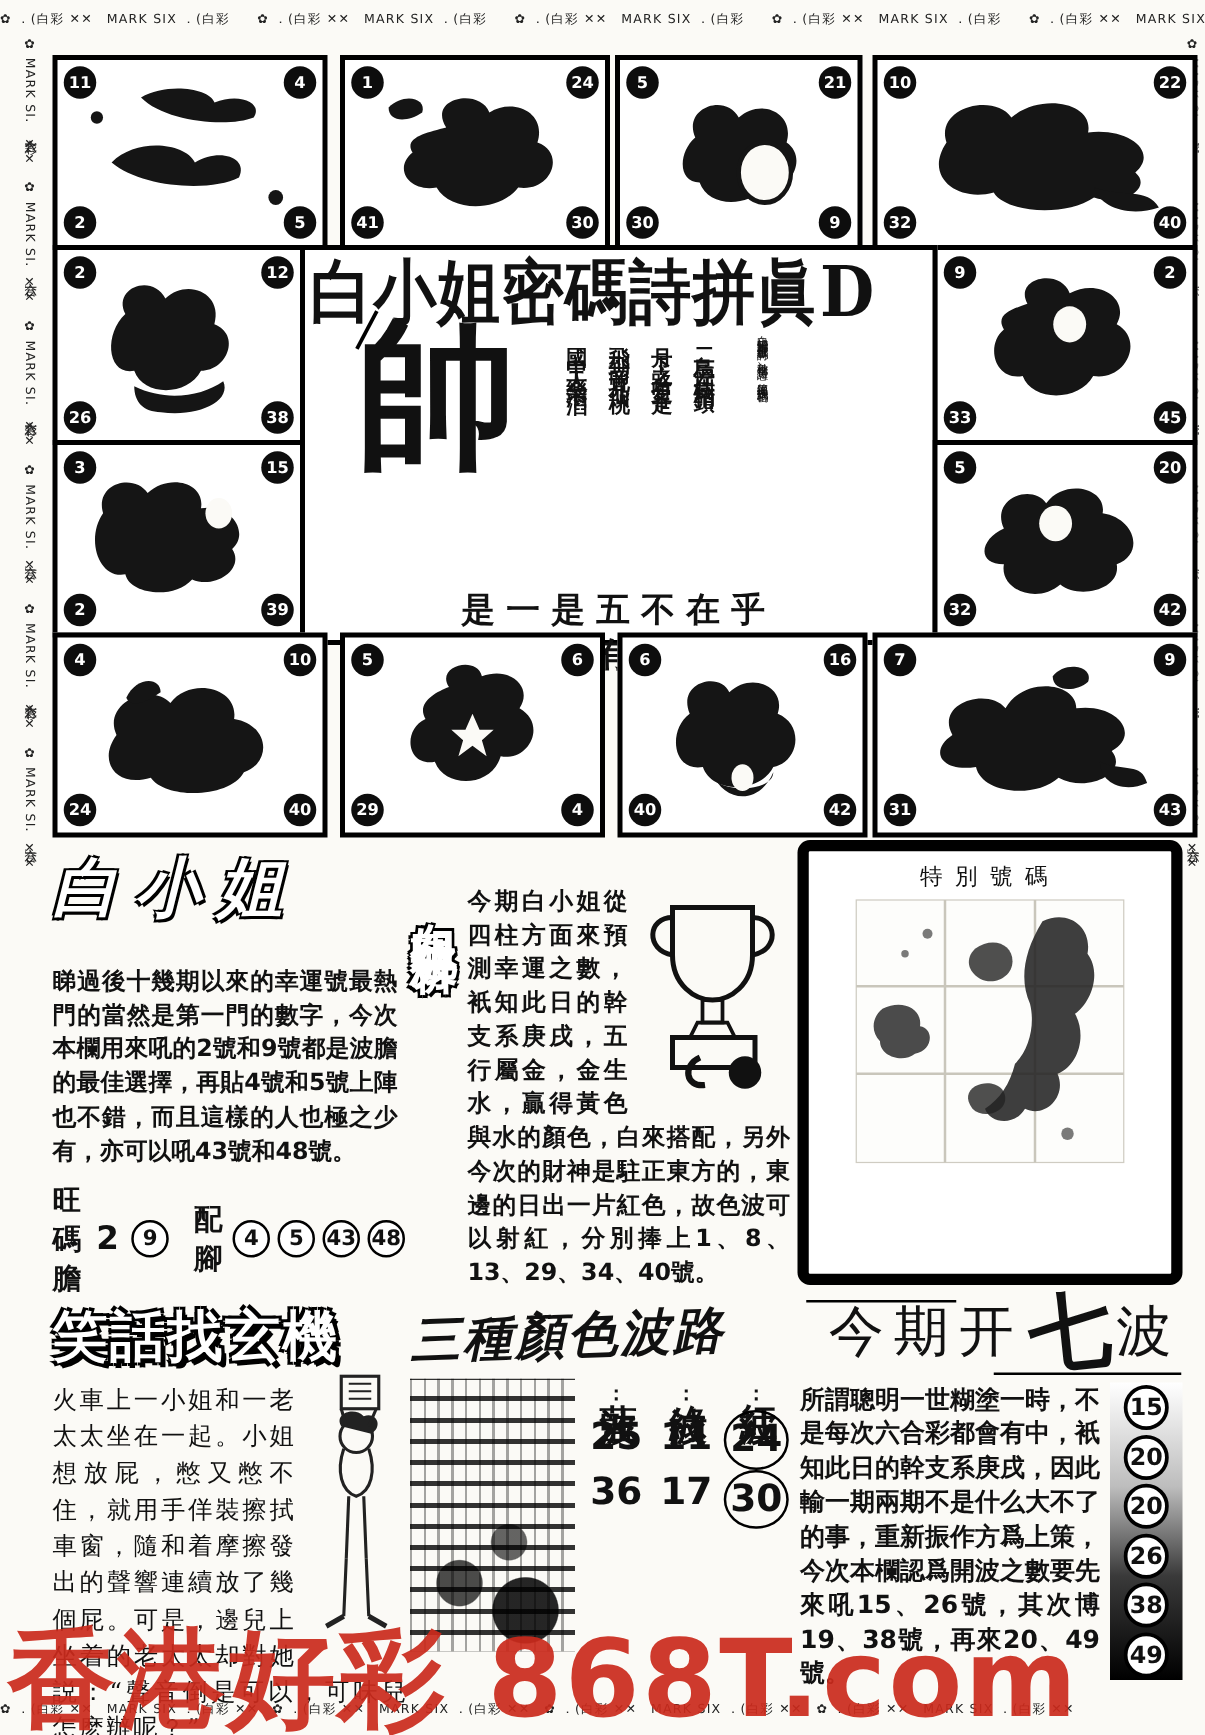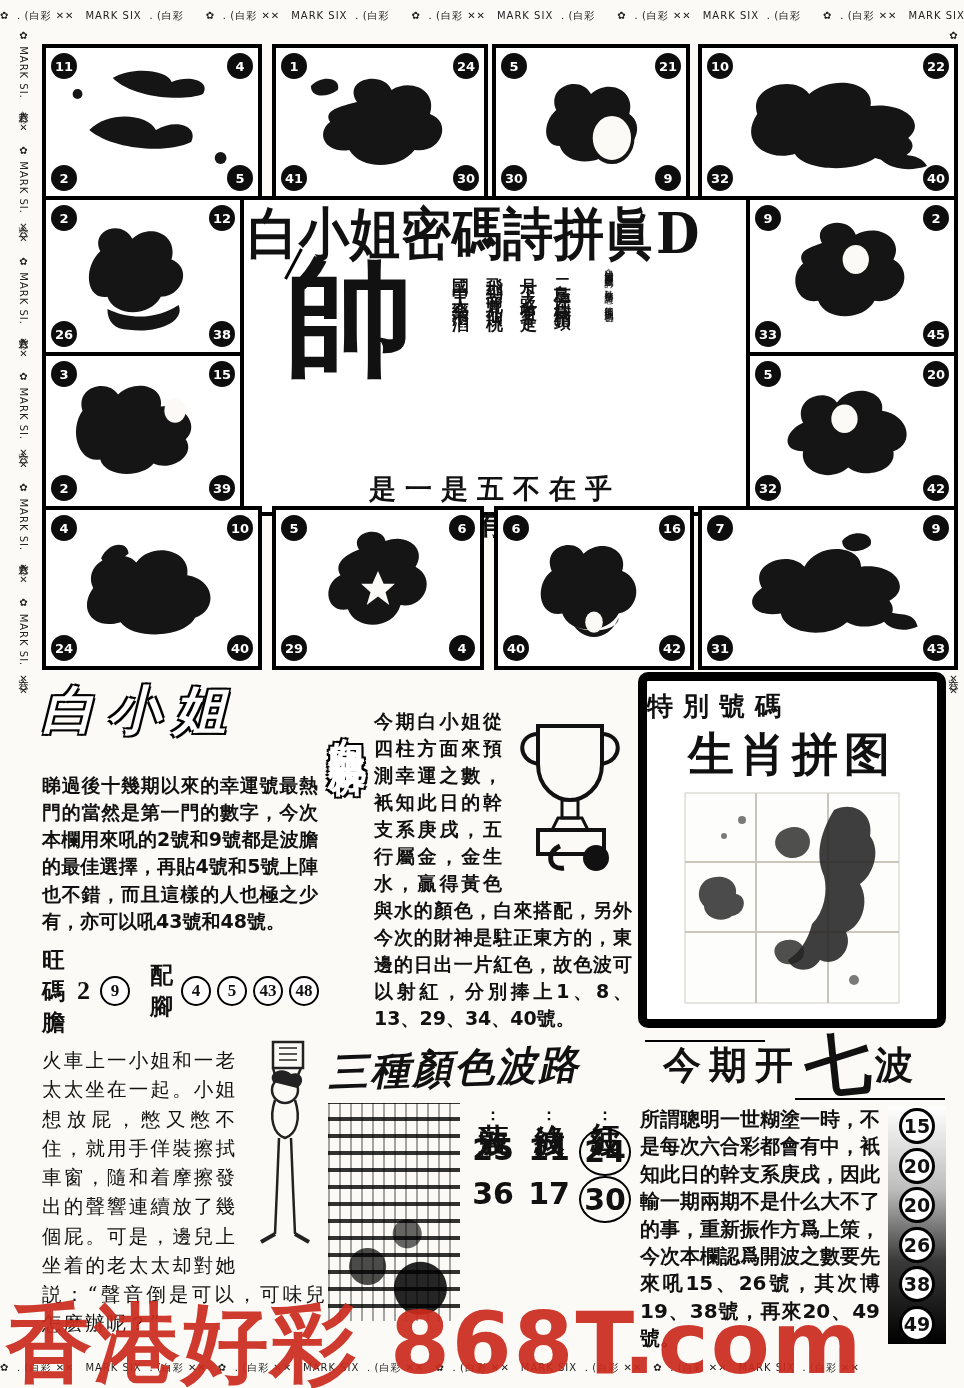--- a/index.html
+++ b/index.html
@@ -35,42 +35,42 @@
   .couplet{text-align:center;font-family:"DejaVu Serif",serif;font-weight:900;font-size:27px;letter-spacing:9px;line-height:1.35;padding-bottom:6px;}
 
   
   .tips{position:absolute;left:42px;top:676px;width:276px;height:352px;}
   .outline-head{position:relative;height:92px;}
   .outline-bg{position:absolute;left:0;top:0;font-size:52px;font-weight:900;font-style:italic;color:#fff;letter-spacing:14px;
               text-shadow:-2px -2px 0 #000,2px -2px 0 #000,-2px 2px 0 #000,2px 2px 0 #000;}
   .outline-fg{position:absolute;left:4px;top:40px;font-size:36px;font-weight:900;color:#000;letter-spacing:2px;
               text-shadow:-2px -2px 0 #fff,2px -2px 0 #fff,-2px 2px 0 #fff,2px 2px 0 #fff;}
   .tips-body{font-size:19px;font-weight:700;line-height:1.43;margin-top:4px;text-align:justify;}
-  .tips-picks{display:flex;align-items:center;gap:6px;margin-top:10px;font-family:Liberation Serif, serif;}
+  .tips-picks{display:flex;align-items:center;gap:6px;margin-top:10px;}
   .pick-label{font-size:23px;font-weight:900;letter-spacing:2px;}
   .plain-num{font-size:26px;font-weight:700;margin:0 4px;}
   .circ{display:inline-flex;align-items:center;justify-content:center;min-width:30px;height:30px;border:2.5px solid #000;
         border-radius:50%;font-size:17px;font-weight:900;padding:0 2px;box-sizing:border-box;background:#fff;}
 
   .wave{position:absolute;left:322px;top:708px;width:310px;height:352px;}
   .wave-head{float:left;width:46px;writing-mode:vertical-rl;font-size:38px;font-weight:900;color:#fff;line-height:1.15;
              text-shadow:-2px -2px 0 #000,2px -2px 0 #000,-2px 2px 0 #000,2px 2px 0 #000;letter-spacing:4px;}
   .wave-body{margin-left:52px;font-size:19px;font-weight:700;line-height:1.42;text-align:justify;}
   .trophy{float:right;width:124px;height:160px;margin:4px 0 0 6px;}
 
   .zodiac{position:absolute;left:638px;top:672px;width:308px;height:356px;background:#fff;border:9px solid #000;border-radius:10px;box-sizing:border-box;}
-  .zodiac-small{font-size:26px;font-weight:700;letter-spacing:10px;margin-top:8px;}
+  .zodiac-small{text-align:center;font-size:18px;font-weight:400;letter-spacing:10px;margin-top:8px;}
   .zodiac-large{text-align:center;font-size:46px;font-weight:900;letter-spacing:6px;font-family:"DejaVu Serif",serif;}
   .puzzle{display:block;margin:6px auto 0 auto;}
 
   .issue{position:absolute;left:645px;top:1032px;width:300px;height:72px;}
   .issue-line-top{position:absolute;left:0;top:8px;width:120px;border-top:2px solid #000;}
   .issue-line-bot{position:absolute;right:0;bottom:4px;width:150px;border-bottom:2px solid #000;}
   .issue-text{position:absolute;left:18px;top:0;display:flex;align-items:center;}
-  .issue-text .t{font-size:38px;font-weight:700;font-family:"DejaVu Serif",serif;letter-spacing:8px;}
+  .issue-text .t{font-size:44px;font-weight:400;font-family:"DejaVu Serif",serif;letter-spacing:8px;}
   .issue-text .b{font-size:66px;font-weight:900;font-family:"DejaVu Serif",serif;line-height:1;margin:0 4px;transform:rotate(-6deg);}
 
   
   .joke{position:absolute;left:42px;top:1040px;width:285px;height:305px;}
   .joke-head{font-size:44px;font-weight:900;color:#fff;letter-spacing:2px;
              text-shadow:-2.5px -2.5px 0 #000,2.5px -2.5px 0 #000,-2.5px 2.5px 0 #000,2.5px 2.5px 0 #000,4px 4px 0 #000;}
   .lady{float:right;width:92px;height:215px;margin:-8px -4px 0 2px;}
   .joke-body{font-family:"DejaVu Serif",serif;font-size:19.5px;line-height:1.5;letter-spacing:2px;text-align:justify;margin-top:6px;}
 
   .waves3{position:absolute;left:328px;top:1040px;width:302px;height:300px;}
@@ -287,21 +287,20 @@
         <rect x="30" y="118" width="66" height="24" fill="none" stroke="#111" stroke-width="4"></rect>
         <circle cx="88" cy="146" r="13" fill="#111"></circle>
         <path d="M52 134 C38 140 40 158 56 156" fill="none" stroke="#111" stroke-width="5"></path>
       </svg>
       <span>今期白小姐從四柱方面來預測幸運之數，衹知此日的幹支系庚戌，五行屬金，金生水，贏得黃色與水的顏色，白來搭配，另外今次的財神是駐正東方的，東邊的日出一片紅色，故色波可以射紅，分別捧上1、8、13、29、34、40號。</span>
     </div>
   </div>
 
   <div class="zodiac">
     <div class="zodiac-small">特別號碼</div>
-    <div class="zodiac-large">生肖拼图</div>
     <svg class="puzzle" width="216" height="212" viewBox="0 0 216 212">
       <rect x="1" y="1" width="214" height="210" fill="#fdfdfb" stroke="#cfccc2" stroke-width="1"></rect>
       <path d="M72 1 V211 M144 1 V211 M1 70 H215 M1 140 H215" stroke="#c9c6bb" stroke-width="2" fill="none"></path>
       <path fill="#232323" d="M150 18 C170 8 190 22 186 44 C198 60 188 84 176 92 C186 110 178 134 162 140 C170 158 152 176 136 168 C128 182 108 180 104 168 C116 160 124 148 128 132 C140 120 144 100 140 84 C132 66 134 44 150 18 Z" opacity=".88"></path>
       <path fill="#232323" d="M96 40 C110 30 126 36 126 50 C126 62 112 70 100 64 C90 58 88 48 96 40 Z" opacity=".8"></path>
       <path fill="#232323" d="M22 88 C38 80 54 88 52 102 C64 104 62 122 48 124 C38 132 20 126 20 114 C12 106 14 94 22 88 Z" opacity=".82"></path>
       <path fill="#232323" d="M96 150 C108 144 122 150 120 162 C118 172 102 176 94 168 C88 160 90 154 96 150 Z" opacity=".8"></path>
       <circle cx="58" cy="28" r="4" fill="#232323" opacity=".6"></circle>
         <circle cx="40" cy="44" r="3" fill="#232323" opacity=".6"></circle>
         <circle cx="170" cy="188" r="5" fill="#232323" opacity=".6"></circle>
@@ -312,20 +311,21 @@
     <div class="issue-line-top"></div>
     <div class="issue-text">
       <span class="t">今期开</span>
       <span class="b">七</span>
       <span class="t">波</span>
     </div>
     <div class="issue-line-bot"></div>
   </div>
 
   <div class="joke">
+    <div class="joke-head">笑話找玄機</div>
     <div class="joke-body">
       <svg class="lady" viewBox="0 0 92 215">
         <rect x="34" y="4" width="30" height="26" fill="none" stroke="#222" stroke-width="2.5"></rect>
         <path d="M40 10 h18 M40 16 h18 M40 22 h18" stroke="#222" stroke-width="1.5"></path>
         <circle cx="46" cy="52" r="13" fill="none" stroke="#222" stroke-width="2.5"></circle>
         <path d="M34 44 C28 34 44 28 52 36 C62 32 68 44 58 50" fill="#222"></path>
         <path d="M36 62 C30 80 34 96 46 100 C58 96 62 80 56 62" fill="none" stroke="#222" stroke-width="2.5"></path>
         <path d="M38 44 L34 30 M56 44 L62 30" stroke="#222" stroke-width="2.5"></path>
         <path d="M40 100 L38 150 M52 100 L54 150" stroke="#222" stroke-width="2.5"></path>
         <path d="M38 150 L36 196 M54 150 L56 196" stroke="#222" stroke-width="2.5"></path>

